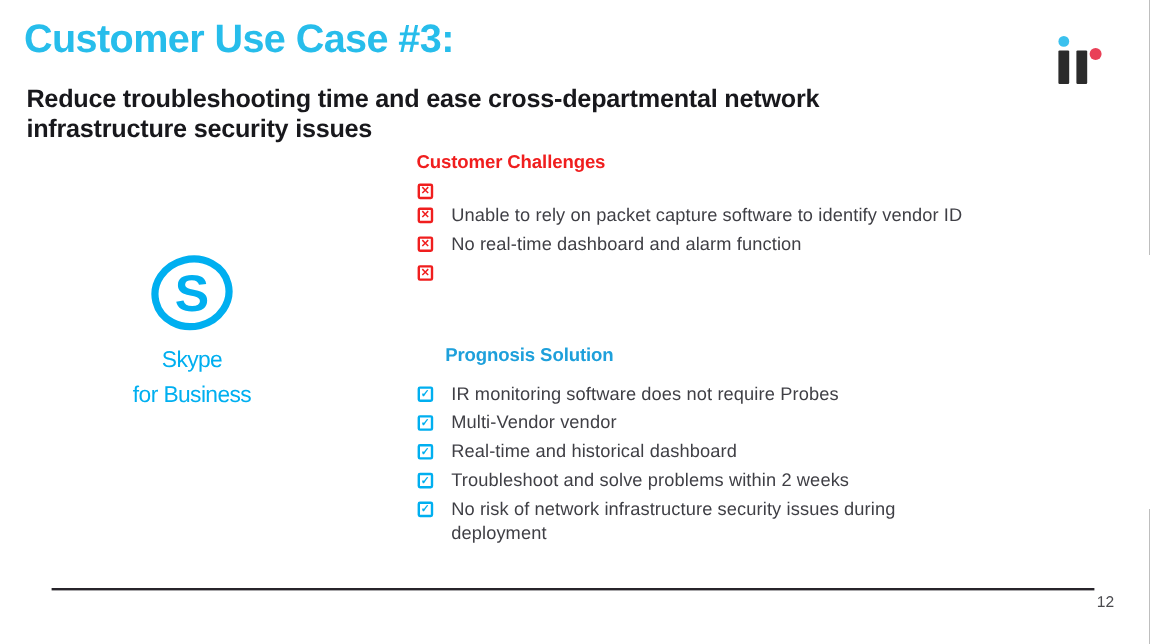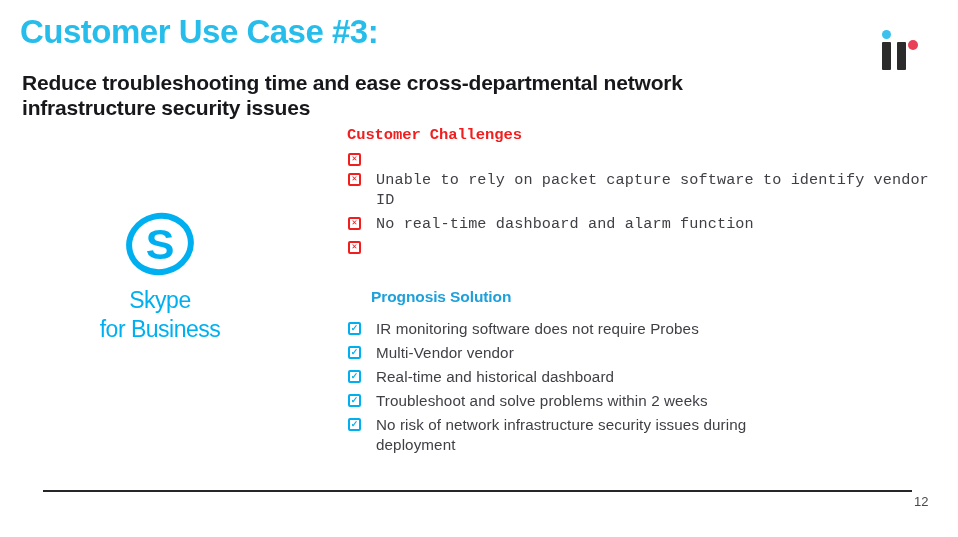--- a/index.html
+++ b/index.html
@@ -35,24 +35,24 @@
   .ir-logo{position:absolute;left:881px;top:28px;width:40px;height:46px;}
   .ir-logo span{position:absolute;display:block;}
   .ir-dot-cyan{left:1px;top:2px;width:9px;height:9px;border-radius:50%;background:var(--ir-cyan-dot);}
   .ir-bar{width:9px;height:28px;top:14px;background:var(--ir-dark);border-radius:1px;}
   .ir-bar-1{left:1px;}
   .ir-bar-2{left:16px;}
   .ir-dot-red{left:27px;top:12px;width:10px;height:10px;border-radius:50%;background:var(--ir-red-dot);}
   
   .skype-logo{position:absolute;left:60px;top:206px;width:200px;text-align:center;color:var(--skype-blue);}
   .skype-ring-wrap{height:80px;}
-  .skype-name{font-size:23px;line-height:29px;font-weight:400;letter-spacing:-0.5px;}
+  .skype-name{font-size:19px;line-height:29px;font-weight:400;letter-spacing:-0.5px;}
   
   .section{position:absolute;left:347px;width:600px;}
-  .section-challenges{top:127px;font-family:Liberation Mono, monospace;}
+  .section-challenges{top:127px;}
   .section-solution{top:288px;}
   .section-heading{
     margin:0 0 6px 0;font-size:15.5px;font-weight:bold;line-height:17px;letter-spacing:-0.1px;
   }
   .section-challenges .section-heading{color:var(--heading-red);}
   .section-solution .section-heading{color:var(--heading-blue);margin-bottom:14px;margin-left:24px;}
   .bullet-list{list-style:none;margin:0;padding:0;}
   .bullet-list li{
     display:flex;align-items:flex-start;margin-bottom:4px;
     color:var(--body-text);font-size:15.2px;line-height:20px;letter-spacing:0.1px;

